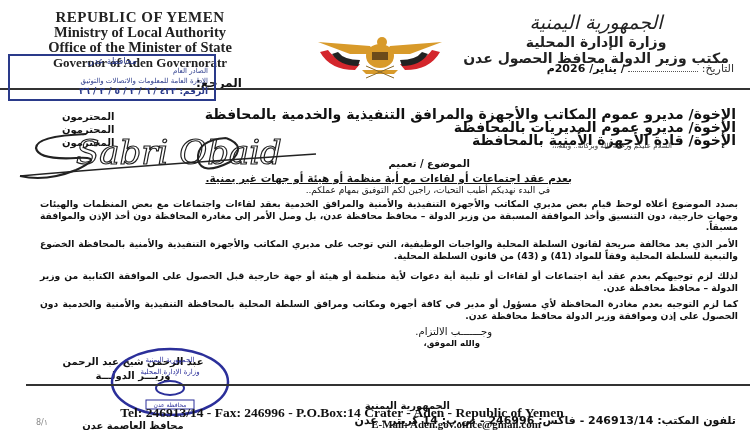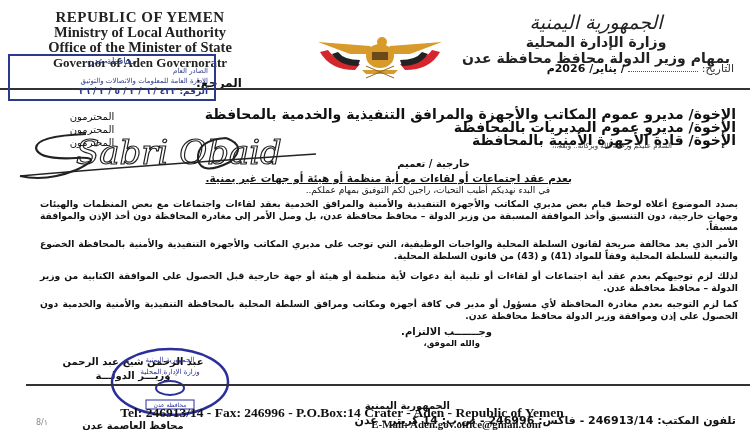--- a/index.html
+++ b/index.html
@@ -21,33 +21,33 @@
   .date-row .dots { display:inline-block; width:70px; border-bottom:1px dotted #555; }
   .date-row .val { font-weight:bold; }
   .ref-row { left:196px; top:76px; font-size:12px; font-weight:bold; direction:rtl; white-space:nowrap; }
   .emblem { left:310px; top:20px; width:140px; height:60px; }
   .rule { left:0; height:2px; background:#333; }
   .stamp-box { left:8px; top:54px; width:204px; height:43px; border:2px solid #2a3a8a; color:#2a3a8a; font-size:7px; direction:rtl; overflow:hidden; }
   .stamp-box div { line-height:10px; white-space:nowrap; padding-right:6px; }
   .stamp-box .s1 { font-size:9px; text-align:center; padding:0; }
   .stamp-box .s3 { font-size:9px; font-weight:bold; }
   .rcpt { right:14px; direction:rtl; font-size:14px; font-weight:bold; white-space:nowrap; line-height:13px; }
-  .rcpt-r { left:62px; direction:rtl; font-size:10px; font-weight:normal; white-space:nowrap; line-height:13px; width:60px; text-align:center; }
+  .rcpt-r { left:62px; direction:rtl; font-size:10px; font-weight:bold; white-space:nowrap; line-height:13px; width:60px; text-align:left; }
   .greet-small { right:78px; top:142px; font-size:7px; direction:rtl; color:#333; }
   .sig { left:16px; top:126px; width:360px; height:60px; }
   .subject { left:150px; top:158px; width:320px; direction:rtl; font-size:10px; font-weight:bold; text-align:right; }
   .subject-line { right:178px; top:172px; direction:rtl; font-size:10.5px; font-weight:bold; text-decoration:underline; white-space:nowrap; }
   .opening { right:200px; top:185px; direction:rtl; font-size:9px; white-space:nowrap; }
   .para { direction:rtl; font-size:9.2px; line-height:11.5px; text-align:justify; color:#111; font-weight:bold; }
   .para p { margin:0; }
   .p1 { left:40px; right:12px; top:198px; }
   .p2 { left:40px; right:12px; top:238px; }
   .p3 { left:40px; right:12px; top:270px; }
   .p4 { left:40px; right:12px; top:298px; }
-  .commit { right:258px; top:326px; direction:rtl; font-size:10px; font-weight:bold; white-space:nowrap;margin-left:28px; }
+  .commit { right:258px; top:326px; direction:rtl; font-size:10px; font-weight:normal; white-space:nowrap;margin-left:28px; }
   .closing { right:270px; top:338px; direction:rtl; font-size:8.5px; font-weight:bold; white-space:nowrap; }
   .signer { left:58px; top:355px; width:150px; direction:rtl; text-align:center; font-size:10px; font-weight:bold; }
   .signer div { line-height:14px; white-space:nowrap; }
   .signer .u { text-decoration:underline;margin-top:36px; }
   .seal { left:110px; top:346px; width:120px; height:70px; }
   .foot-ar { right:14px; direction:rtl; font-size:11px; font-weight:bold; white-space:nowrap; }
   .foot-en { left:12px; width:660px; text-align:center; font-family:"Liberation Serif","DejaVu Serif", serif; font-weight:bold; white-space:nowrap; }
   .pageno { left:36px; top:418px; font-size:8px; color:#888; }
 </style>
 </head>
@@ -70,21 +70,21 @@
   <ellipse cx="70" cy="36" rx="14" ry="12" fill="#d89a2a"></ellipse>
   <rect x="62" y="32" width="16" height="8" fill="#6b4a1a"></rect>
   <circle cx="72" cy="22" r="5" fill="#d89a2a"></circle>
   <path d="M52 50 L88 50 L84 54 L56 54 Z" fill="#d89a2a"></path>
   <path d="M56 58 L84 46 M84 58 L56 46" stroke="#8a6a2a" stroke-width="1"></path>
 </svg>
 
 <div class="abs ar-head">
   <div class="ar1">الجمهورية اليمنية</div>
   <div class="ar2">وزارة الإدارة المحلية</div>
-  <div class="ar3">بمهام وزير الدولة محافظ محافظة عدن</div>
+  <div class="ar3">مكتب وزير الدولة محافظ الحصول عدن</div>
 </div>
 <div class="abs date-row">
   <span class="lbl">التاريخ:</span>
   <span class="dots"></span>
   <span class="val">/ يناير/ 2026م</span>
 </div>
 <div class="abs ref-row">المرجع:</div>
 
 <div class="abs rule" style="top:88px; width:750px;"></div>
 
@@ -103,21 +103,21 @@
 <div class="abs rcpt-r" style="top:136px;">المحترمون</div>
 <div class="abs greet-small">السلام عليكم ورحمة الله وبركاته.. وبعد،،،</div>
 
 <svg class="abs sig" viewBox="0 0 360 60">
   <path d="M70 8 Q20 10 20 22 Q22 34 60 32 Q90 30 60 44 Q30 56 4 50" fill="none" stroke="#222" stroke-width="2.2"></path>
   <path d="M4 50 Q120 40 300 28" fill="none" stroke="#222" stroke-width="1.6"></path>
   <text x="60" y="38" font-family="DejaVu Serif, serif" font-style="italic" font-size="34" fill="none" stroke="#222" stroke-width="1.2">Sabri Obaid</text>
   <path d="M210 12 Q180 14 182 34 Q186 50 214 36 Q232 20 210 12" fill="none" stroke="#222" stroke-width="2"></path>
 </svg>
 
-<div class="abs subject">خارجية / تعميم</div>
+<div class="abs subject">الموضوع / تعميم</div>
 <div class="abs subject-line">بعدم عقد اجتماعات أو لقاءات مع أية منظمة أو هيئة أو جهات غير يمنية.</div>
 <div class="abs opening">في البدء نهديكم أطيب التحيات، راجين لكم التوفيق بمهام عملكم..</div>
 
 <div class="abs para p1">
     <p>بصدد الموضوع أعلاه لوحظ قيام بعض مديري المكاتب والأجهزة التنفيذية والأمنية والمرافق الخدمية بعقد لقاءات واجتماعات مع بعض المنظمات والهيئات وجهات خارجية، دون التنسيق وأخذ الموافقة المسبقة من وزير الدولة – محافظ محافظة عدن، بل وصل الأمر إلى مغادرة المحافظة دون أخذ الإذن والموافقة مسبقاً.</p>
   </div>
 <div class="abs para p2">
     <p>الأمر الذي يعد مخالفة صريحة لقانون السلطة المحلية والواجبات الوظيفية، التي توجب على مديري المكاتب والأجهزة التنفيذية والأمنية بالمحافظة الخضوع والتبعية للسلطة المحلية وفقاً للمواد (41) و (43) من قانون السلطة المحلية.</p>
   </div>
 <div class="abs para p3">

